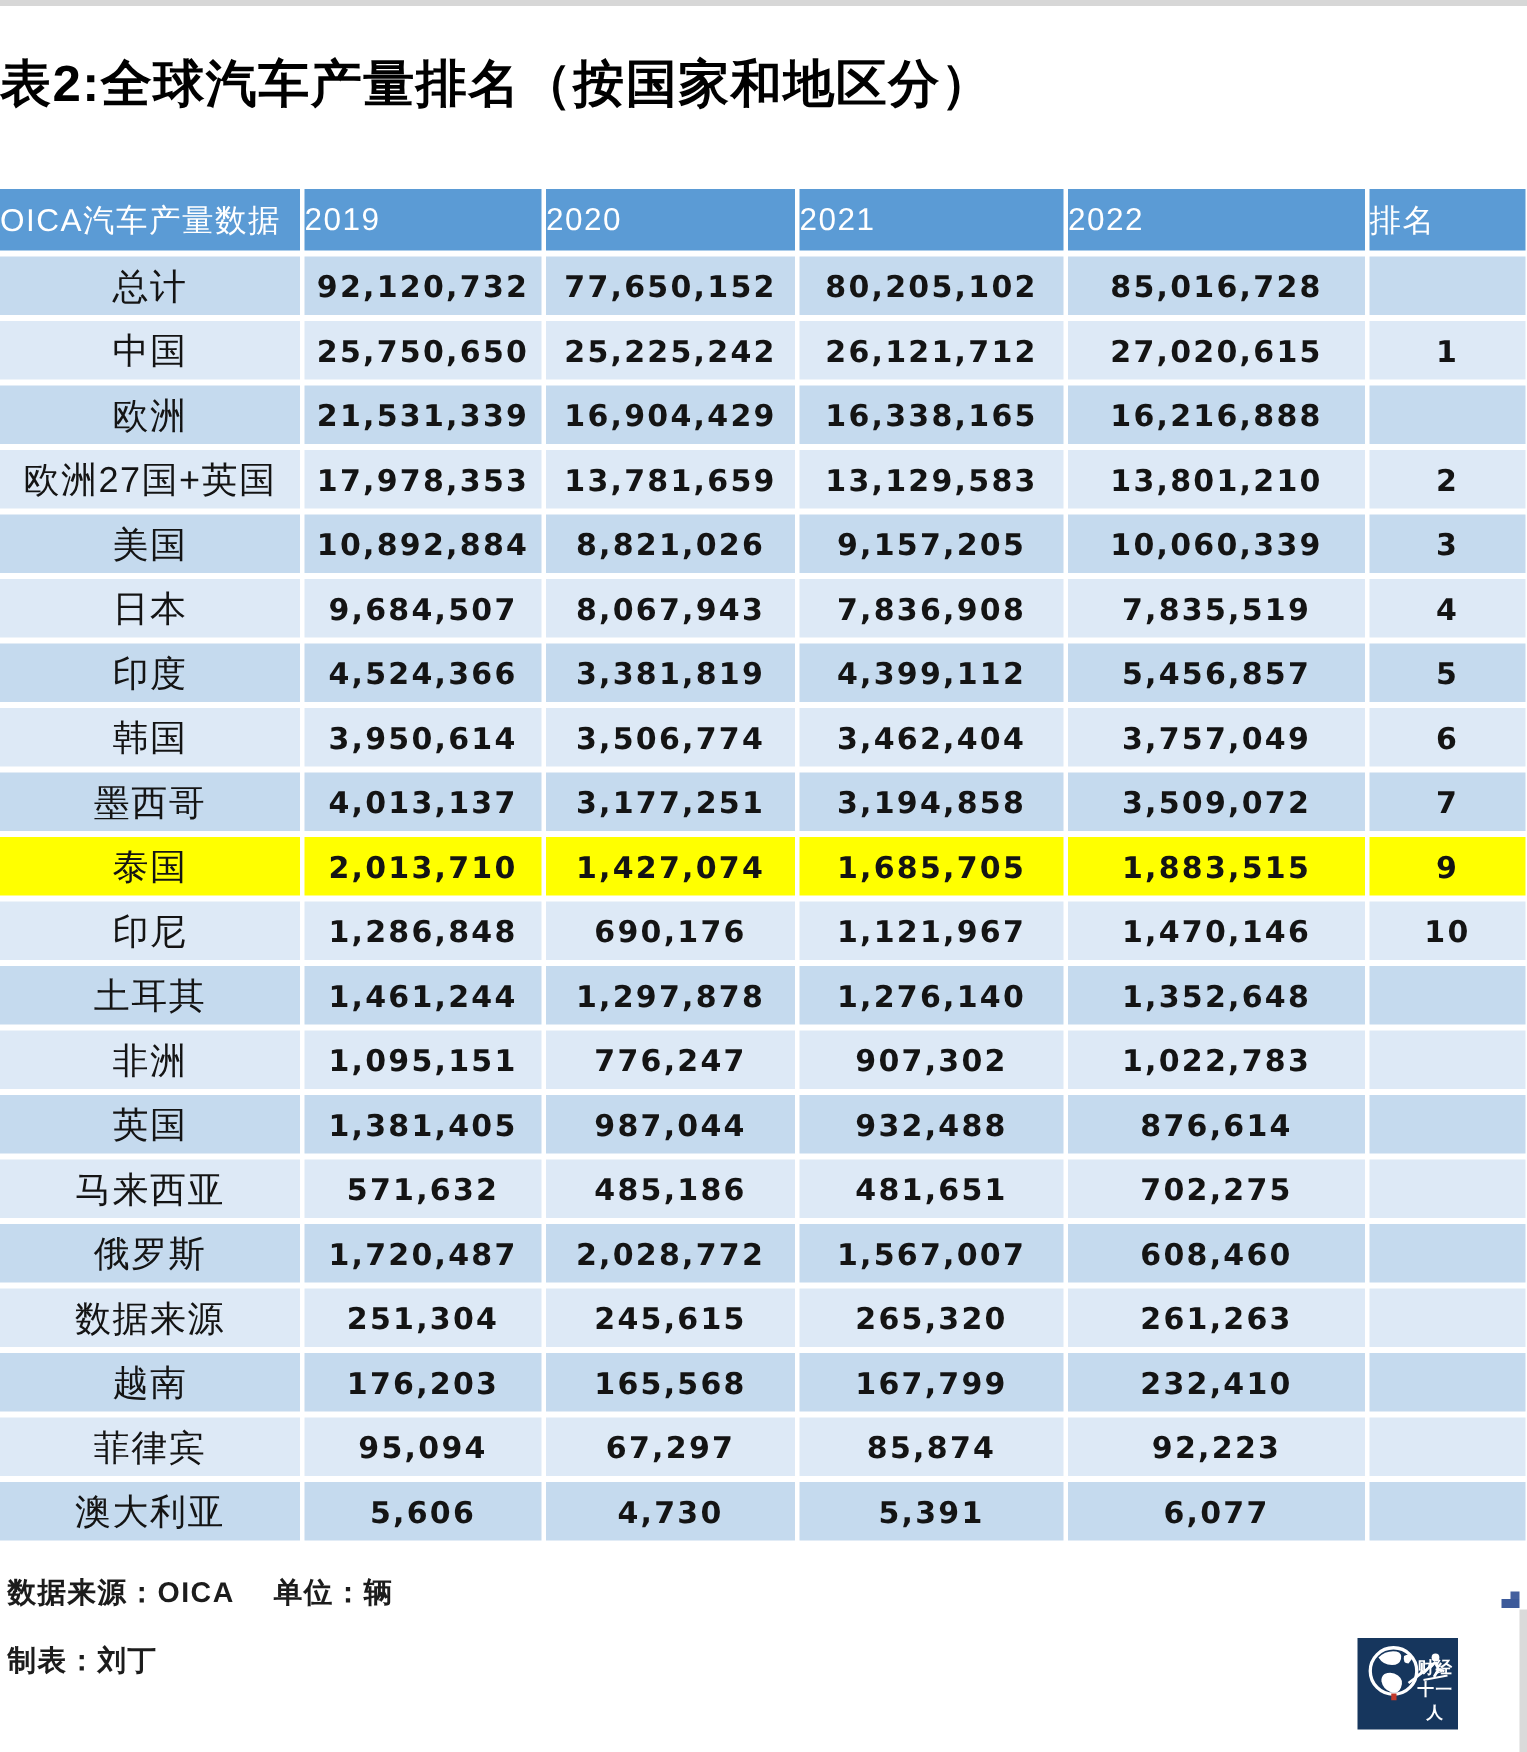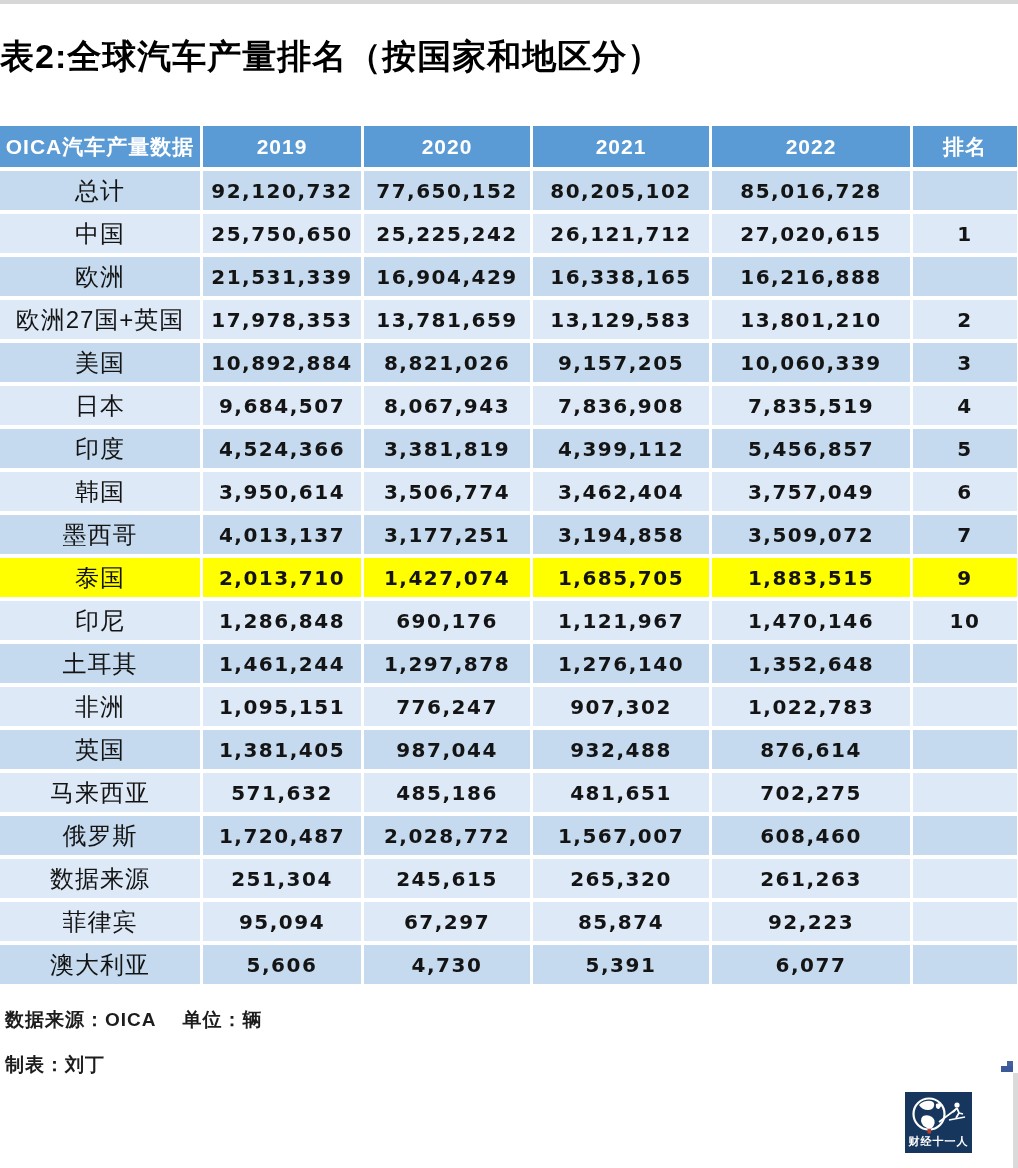--- a/index.html
+++ b/index.html
@@ -20,22 +20,22 @@
   .title{
     margin:26px 0 0 0;
     font-size:34px;line-height:52px;font-weight:bold;color:#000;
     letter-spacing:1px;
   }
   table{
     table-layout:fixed;border-collapse:separate;border-spacing:3px 4px;
     width:1023px;margin:40px 0 0 -3px;
   }
   th{
-    background:var(--header-bg);color:#ffffff;font-weight:bold;
-    font-size:21px;height:41px;text-align:center;padding:0;
+    background:var(--header-bg);color:#ffffff;font-weight:normal;
+    font-size:21px;height:41px;text-align:left;padding:0;
     letter-spacing:1px;
   }
   td{
     height:39px;font-size:21px;color:#141414;text-align:center;
     padding:0;vertical-align:middle;
   }
   tr.dark td{background:var(--row-dark);}
   tr.light td{background:var(--row-light);}
   tr.highlight td{background:var(--highlight);}
   td.region{font-size:24px;letter-spacing:1px;}
@@ -46,21 +46,21 @@
   .footer{margin-top:16px;padding-left:5px;color:#1c1c1c;}
   .footer-line{font-size:19px;line-height:31px;font-weight:600;letter-spacing:1px;margin-top:14px;}
   .footer-line .unit{margin-left:26px;}
   .logo{
     position:absolute;left:905px;top:1092px;width:67px;height:61px;
     background:var(--logo-bg);
   }
   .logo svg{display:block;}
   .logo-text{
     position:absolute;left:0;bottom:4px;width:100%;text-align:center;
-    color:#ffffff;font-size:11px;font-weight:bold;letter-spacing:1px;
+    color:#ffffff;font-size:11px;font-weight:bold;letter-spacing:1px;padding-left:37px;
   }
   .corner-mark{position:absolute;left:1001px;top:1061px;width:12px;height:11px;}
   .corner-mark .c1{position:absolute;right:0;top:0;width:6px;height:5px;background:#44609e;}
   .corner-mark .c2{position:absolute;left:0;bottom:0;width:12px;height:6px;background:#3c5a9a;}
   .right-strip{position:absolute;left:1013px;top:1073px;width:5px;height:95px;background:#dadada;}
 </style>
 </head>
 <body>
 
 <div class="top-strip"></div>
@@ -216,20 +216,28 @@
     <td class="rank"></td>
   </tr>
       <tr class="light">
     <td class="region">数据来源</td>
     <td class="num">251,304</td>
     <td class="num">245,615</td>
     <td class="num">265,320</td>
     <td class="num">261,263</td>
     <td class="rank"></td>
   </tr>
+      <tr class="dark">
+    <td class="region">越南</td>
+    <td class="num">176,203</td>
+    <td class="num">165,568</td>
+    <td class="num">167,799</td>
+    <td class="num">232,410</td>
+    <td class="rank"></td>
+  </tr>
       <tr class="light">
     <td class="region">菲律宾</td>
     <td class="num">95,094</td>
     <td class="num">67,297</td>
     <td class="num">85,874</td>
     <td class="num">92,223</td>
     <td class="rank"></td>
   </tr>
       <tr class="dark">
     <td class="region">澳大利亚</td>

